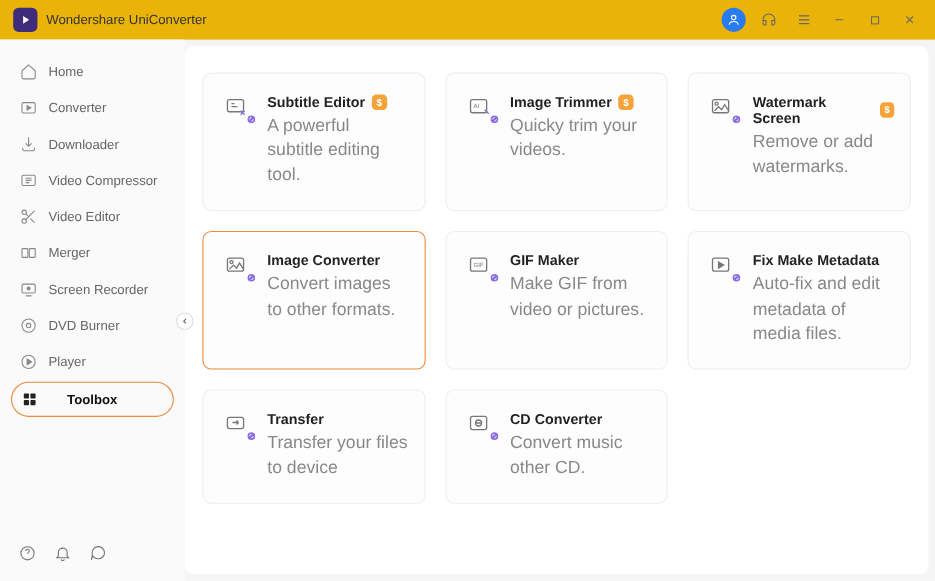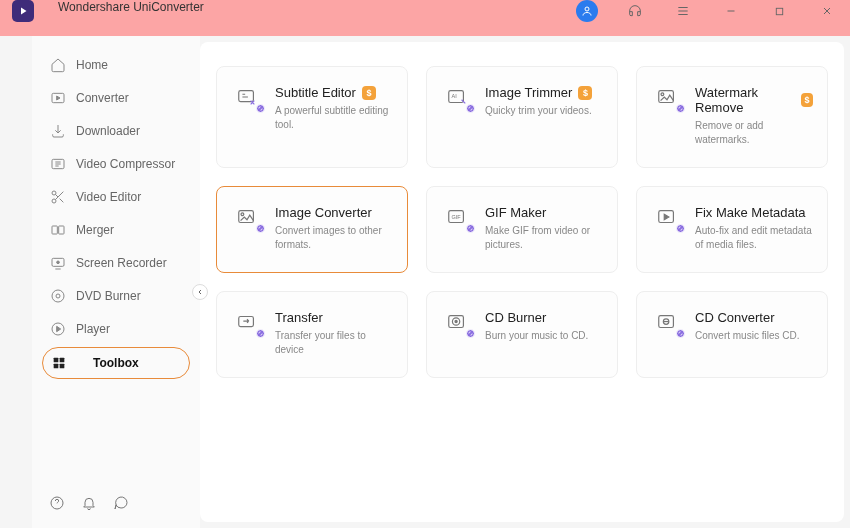--- a/index.html
+++ b/index.html
@@ -3,38 +3,38 @@
 <meta charset="utf-8">
 <style>
 * { margin: 0; padding: 0; box-sizing: border-box; }
 body {
   width: 850px; height: 528px;
   font-family: -apple-system, "Segoe UI", Arial, sans-serif;
   background: #f5f5f5; overflow: hidden;
   font-size: 12px; color: #444;
 }
 .titlebar {
-  height: 36px; display: flex; 
-  padding: 0 12px; background: #fca5a5; gap: 16px;
+  height: 36px; display: flex; align-items: center;
+  padding: 0 12px; background: #eab308;
 }
 .logo {
   width: 22px; height: 22px; border-radius: 5px;
   background: #3f2c7a; display: flex; align-items: center; justify-content: center;
   margin-right: 8px;
 }
 .app-name { font-size: 12px; color: #333; }
 .titlebar-spacer { flex: 1; }
 .tb-icon {
   width: 22px; height: 22px; display: flex; align-items: center; justify-content: center;
   margin-left: 10px; color: #666; cursor: pointer;
 }
 .tb-icon.account {
   background: #2a7bee; border-radius: 50%; color: #fff;
 }
-.main { display: flex; height: calc(100% - 36px); margin-left: 32px; }
+.main { display: flex; height: calc(100% - 36px); }
 .sidebar {
   width: 168px; background: #fafafa; display: flex; flex-direction: column;
   padding: 14px 10px 10px 10px; position: relative;
 }
 .nav-item {
   display: flex; align-items: center; gap: 10px;
   padding: 7px 8px; border-radius: 16px;
   color: #666; font-size: 12px; cursor: pointer;
   margin-bottom: 3px;
 }
@@ -68,27 +68,27 @@
   min-height: 86px; cursor: pointer; background: #fdfdfd;
 }
 .card.highlight { border: 1.5px solid #e88b3a; }
 .card-icon {
   width: 28px; height: 24px; flex-shrink: 0; color: #777;
   display: flex; align-items: center; justify-content: center;
   position: relative;
 }
 .card-body { flex: 1; }
 .card-title-row { display: flex; align-items: center; gap: 6px; margin-bottom: 4px; }
-.card-title { font-size: 13px; color: #222; font-weight: 400; }
+.card-title { font-size: 13px; color: #222; font-weight: 700; }
 .badge {
   width: 14px; height: 14px; border-radius: 4px; background: #f4a23a;
   color: #fff; font-size: 9px; display: flex; align-items: center; justify-content: center;
   font-weight: bold;
 }
-.card-desc { font-size: 10px; color: #888; line-height: 1.4; }
+.card-desc { font-size: 16px; color: #888; line-height: 1.4; }
 .corner {
   position: absolute; right: -4px; bottom: -4px;
   width: 9px; height: 9px; border-radius: 50%;
   background: #8a6de0; border: 1.5px solid #fff;
   display: flex; align-items: center; justify-content: center;
 }
 svg { display: block; }
 </style>
 </head>
 <body>
@@ -309,21 +309,21 @@
               <path d="M5 16l4-4 3 3 3-5 4 6"></path>
             </svg>
             <span class="corner">
               <svg width="5" height="5" viewBox="0 0 24 24" fill="none" stroke="#fff" stroke-width="4">
                 <path d="M4 12a8 8 0 018-8M20 12a8 8 0 01-8 8"></path>
               </svg>
             </span>
           </div>
           <div class="card-body">
             <div class="card-title-row">
-              <span class="card-title">Watermark Remove</span>
+              <span class="card-title">Watermark Screen</span>
               <span class="badge">$</span>
             </div>
             <div class="card-desc">Remove or add watermarks.</div>
           </div>
         </div>
         <div class="card highlight">
           <div class="card-icon">
             <svg width="24" height="22" viewBox="0 0 24 24" fill="none" stroke="currentColor" stroke-width="1.3">
               <rect x="3" y="5" width="16" height="13" rx="2"></rect>
               <circle cx="7" cy="9" r="1.5"></circle>
@@ -396,51 +396,31 @@
             <div class="card-title-row">
               <span class="card-title">Transfer</span>
             </div>
             <div class="card-desc">Transfer your files to device</div>
           </div>
         </div>
         <div class="card">
           <div class="card-icon">
             <svg width="24" height="22" viewBox="0 0 24 24" fill="none" stroke="currentColor" stroke-width="1.3">
               <rect x="3" y="5" width="16" height="13" rx="2"></rect>
-              <circle cx="11" cy="11.5" r="4"></circle>
-              <circle cx="11" cy="11.5" r="1.2" fill="currentColor"></circle>
-            </svg>
-            <span class="corner">
-              <svg width="5" height="5" viewBox="0 0 24 24" fill="none" stroke="#fff" stroke-width="4">
-                <path d="M4 12a8 8 0 018-8M20 12a8 8 0 01-8 8"></path>
-              </svg>
-            </span>
-          </div>
-          <div class="card-body">
-            <div class="card-title-row">
-              <span class="card-title">CD Burner</span>
-            </div>
-            <div class="card-desc">Burn your music to CD.</div>
-          </div>
-        </div>
-        <div class="card">
-          <div class="card-icon">
-            <svg width="24" height="22" viewBox="0 0 24 24" fill="none" stroke="currentColor" stroke-width="1.3">
-              <rect x="3" y="5" width="16" height="13" rx="2"></rect>
               <circle cx="11" cy="11.5" r="3"></circle>
               <path d="M8 11.5h6"></path>
             </svg>
             <span class="corner">
               <svg width="5" height="5" viewBox="0 0 24 24" fill="none" stroke="#fff" stroke-width="4">
                 <path d="M4 12a8 8 0 018-8M20 12a8 8 0 01-8 8"></path>
               </svg>
             </span>
           </div>
           <div class="card-body">
             <div class="card-title-row">
               <span class="card-title">CD Converter</span>
             </div>
-            <div class="card-desc">Convert music files CD.</div>
+            <div class="card-desc">Convert music other CD.</div>
           </div>
         </div>
       </div>
   </div>
 </div>
 
 </body></html>

